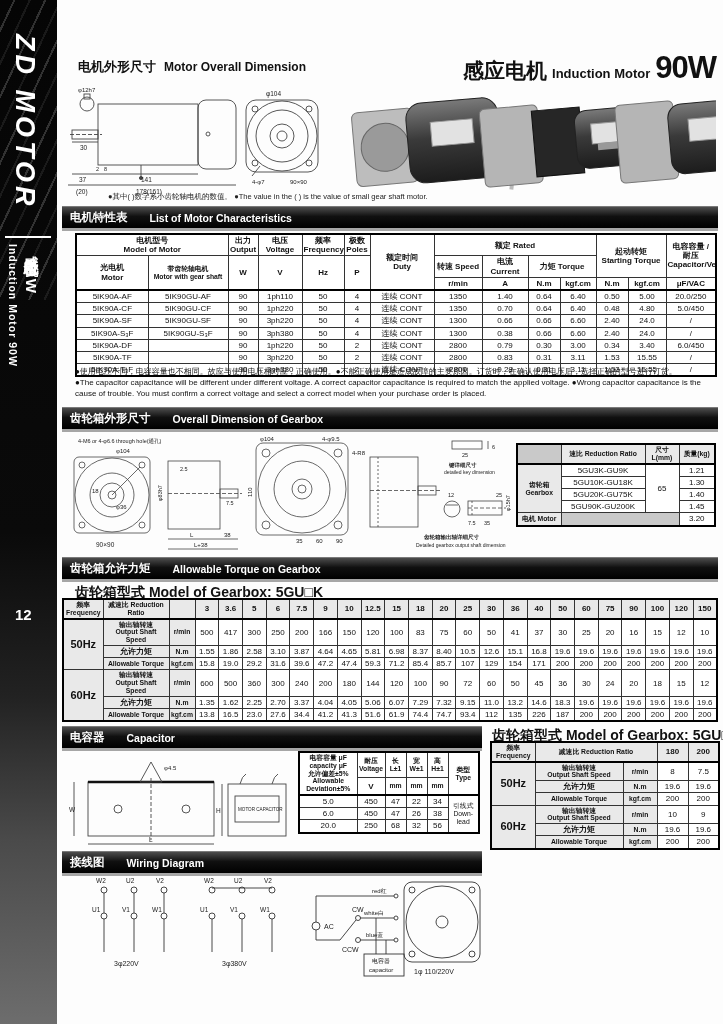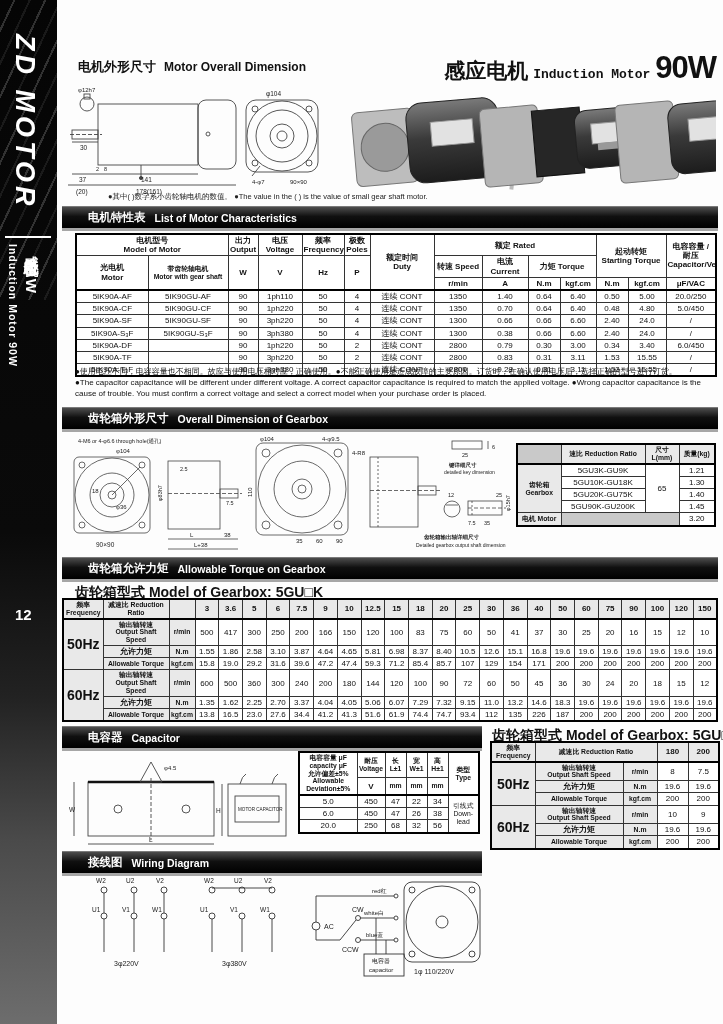--- a/index.html
+++ b/index.html
@@ -11,46 +11,46 @@
   .sidebar::before{content:"";position:absolute;left:0;top:0;right:0;height:300px;opacity:.8;
     background:repeating-linear-gradient(115deg,rgba(255,255,255,0) 0 12px,rgba(255,255,255,.22) 12px 14px,rgba(255,255,255,0) 14px 26px,rgba(255,255,255,.1) 26px 28px);}
   .logo{position:absolute;left:9px;top:34px;height:200px;writing-mode:vertical-rl;
     color:#fff;font-style:italic;font-weight:bold;font-size:27px;letter-spacing:4px;white-space:nowrap;}
   .side-sep{position:absolute;left:5px;top:236px;width:46px;height:2px;background:#fff;}
   .side-title{position:absolute;left:7px;top:244px;height:200px;display:flex;flex-direction:row-reverse;gap:2px;}
   .st-cn{writing-mode:vertical-rl;color:#fff;font-weight:bold;font-size:15px;letter-spacing:2px;}
   .st-en{writing-mode:vertical-rl;color:#fff;font-weight:bold;font-size:10.5px;letter-spacing:1px;}
   .pagenum{position:absolute;left:15px;top:606px;color:#fff;font-weight:bold;font-size:15px;}
   
-  .secbar{position:absolute;height:25px;display:flex;align-items:center;gap:9px;padding:0 26px;
+  .secbar{position:absolute;height:25px;display:flex;align-items:center;gap:22px;padding:0 8px;
     background:linear-gradient(180deg,#4d4d4d 0%,#101010 45%,#000 100%);
     border-top:1px solid #7a7a7a;border-bottom:3px solid #a6a6a6;box-sizing:border-box;}
   .secbar .cn{color:#fff;font-weight:bold;font-size:11.5px;white-space:nowrap;}
   .secbar .en{color:#fff;font-weight:bold;font-size:10.5px;white-space:nowrap;}
   
   .sec-title{position:absolute;display:flex;align-items:baseline;gap:8px;}
   .sec-title .cn{font-weight:bold;font-size:13px;}
   .sec-title .en{font-weight:bold;font-size:12px;}
   .product-title{position:absolute;top:50px;left:420px;width:296px;display:flex;align-items:baseline;justify-content:flex-end;gap:5px;}
   .p-cn{font-weight:bold;font-size:21px;}
-  .p-en{font-weight:bold;font-size:13px;font-family:Liberation Mono, monospace;}
+  .p-en{font-weight:bold;font-size:13px;}
   .p-power{font-weight:bold;font-size:31px;letter-spacing:-1px;}
   .note{position:absolute;font-size:7.5px;color:#222;white-space:nowrap;margin-left:32px;}
   .notes{position:absolute;font-size:8px;line-height:1.35;color:#111;}
   .subtt{position:absolute;font-weight:bold;font-size:14px;white-space:nowrap;}
   
   .tbl{position:absolute;border-collapse:collapse;table-layout:fixed;background:#fff;border:2px solid #000;}
   .tbl td{border:1px solid #333;text-align:center;vertical-align:middle;padding:1px 1px;
           font-size:8px;line-height:1.15;white-space:pre-line;overflow:hidden;}
   .tbl tbody.hd{border-bottom:2px solid #000;}
   .tbl .th{font-weight:bold;background:#fff;}
   .tbl .h{font-weight:bold;background:#e9e9e9;}
   .tbl .b{font-weight:normal;}
   .tbl .sm{font-size:6.8px;}
-  .tbl .freq{font-size:14px;}
+  .tbl .freq{font-size:11px;}
   .tbl .gray{background:#c9c9c9;}
   .svgbox{position:absolute;}
   svg text{font-family:"Liberation Sans","DejaVu Sans",sans-serif;fill:#222;}
 </style>
 </head>
 <body>
 
 <div class="sheet">
 
   <div class="sidebar">

